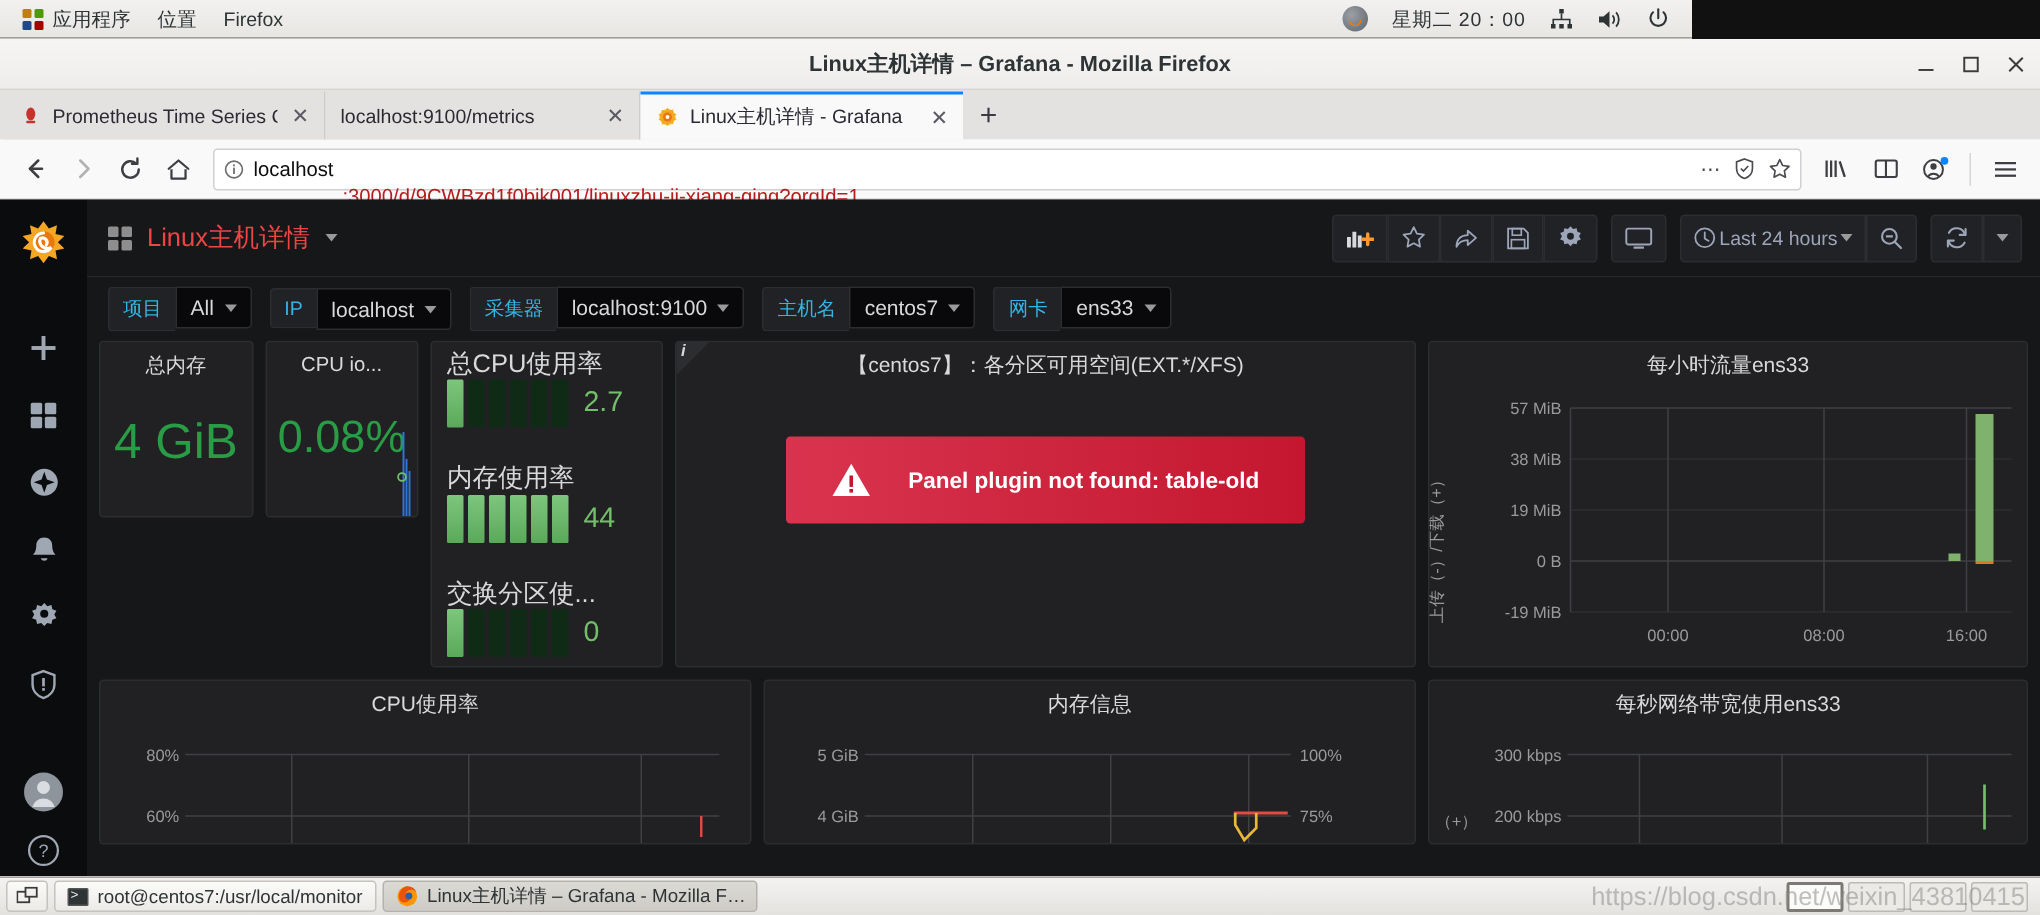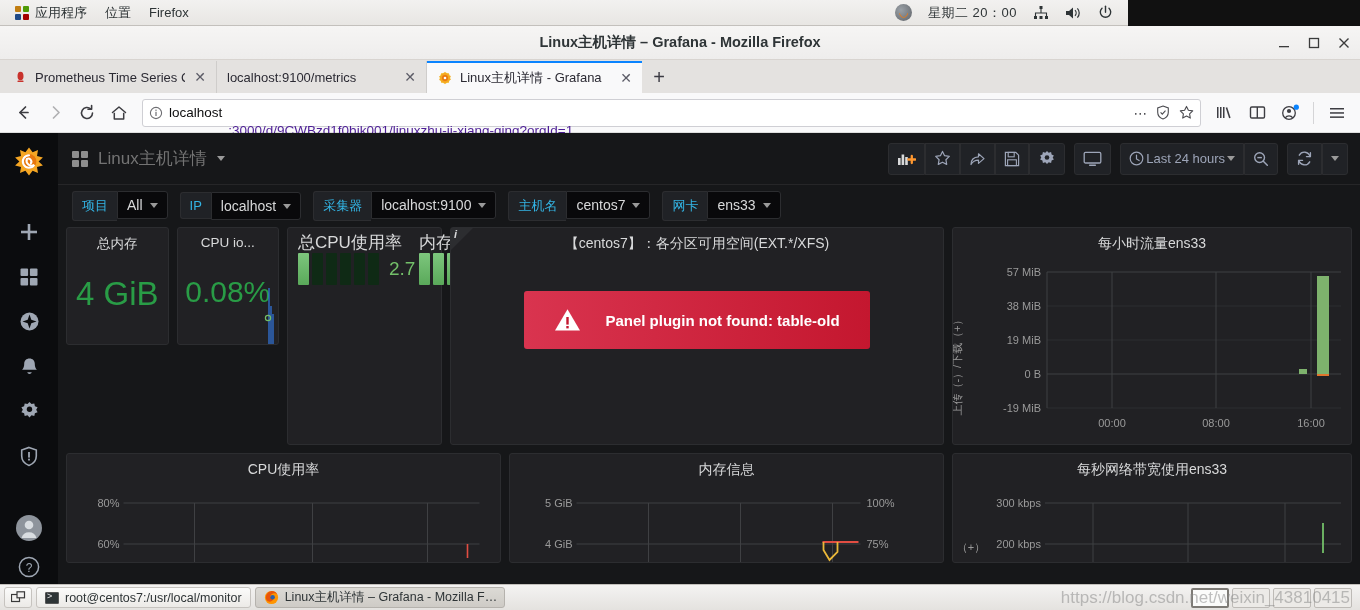--- a/index.html
+++ b/index.html
@@ -68,21 +68,21 @@
   .ff-navbar { height: 40px; background: #f9f9fa; display: flex; align-items: center; gap: 2px; padding: 0 8px; border-bottom: 1px solid #dedede;}
   .nav-btn { width: 30px; height: 30px; display:flex; align-items:center; justify-content:center; color:#3d3d42; cursor:pointer; border-radius:3px;}
   .nav-btn.dim { color: #b1b1b3; }
   .urlbar {
     flex: 1; height: 28px; margin: 0 6px; background: #fff;
     border: 1px solid #cfcfd4; border-radius: 3px;
     display: flex; align-items: center; gap: 6px; padding: 0 6px;
     font-size: 13.5px; color: #0c0c0d;
   }
   .urlbar .url-host { color: #0c0c0d; }
-  .urlbar .url-rest { color: #4c1d95; margin-top: 35px; }
+  .urlbar .url-rest { color: #b91c1c; margin-top: 35px; }
   .urlbar-right { margin-left: auto; display: flex; align-items: center; gap: 9px; color: #4a4a4f; }
   .ff-rightbtns { display:flex; align-items:center; gap:3px; }
   .ff-sep { width:1px; height:22px; background:#d5d5d7; margin:0 5px; }
 
   
   .grafana { position: relative; width: 1360px; height: 451px; background: #161719; display: flex; overflow: hidden;}
   .gf-side {
     width: 58px; background: #0b0c0e; flex: none;
     display: flex; flex-direction: column; align-items: center;
     padding-top: 10px; gap: 0;
@@ -92,21 +92,21 @@
     width: 58px; height: 45px; display: flex; align-items: center; justify-content: center;
     color: #9fa7b3; cursor: pointer;
   }
   .gf-side-bottom { margin-top: auto; display:flex; flex-direction: column; align-items:center;}
 
   .gf-main { flex: 1; display: flex; flex-direction: column; min-width:0;}
   .gf-topnav {
     height: 52px; display: flex; align-items: center; padding: 0 12px 0 14px;
     background: #161719; border-bottom: 1px solid #262628;
   }
-  .gf-dash-title { display: flex; align-items: center; gap: 10px; color: #737373; font-size: 17px; }
+  .gf-dash-title { display: flex; align-items: center; gap: 10px; color: #ef4444; font-size: 17px; }
   .dash-sq { width: 16px; height: 16px; display:grid; grid-template-columns: 7px 7px; grid-template-rows: 7px 7px; gap:2px; }
   .dash-sq i { background: #8e8e8e; border-radius:1px; display:block; }
   .caret { border-left: 4px solid transparent; border-right: 4px solid transparent; border-top: 5px solid #9a9a9a; display:inline-block; }
   .gf-topnav-right { margin-left: auto; display: flex; align-items: center; gap: 1px; }
   .gf-tbtn {
     height: 32px; min-width: 34px; padding: 0 8px; background: #202226;
     border: 1px solid #2c2d30; color: #9da5b8; font-size: 13px;
     display: flex; align-items: center; justify-content: center; gap: 2px; cursor: pointer;
   }
   .gf-tgroup { display:flex; margin-left: 8px; }
@@ -133,21 +133,21 @@
   .panel-title { text-align: center; color: #d8d9da; font-size: 14px; padding: 7px 4px 2px; }
 
   
   .stat-panel { display:flex; flex-direction: column; align-items:center; justify-content: flex-start; overflow:hidden; position:relative;}
   .stat-name { color: #d8d9da; font-size: 13.5px; padding-top: 7px; white-space: nowrap; overflow:hidden;}
   .stat-value { font-size: 33px; color: #299c46; font-weight: 500; line-height: 1; }
   .stat-value.center { margin: auto 0; padding-bottom: 10px;}
   .spark { position: absolute; right: 2px; bottom: 0px; height: 60px; width: 20px; }
 
   
-  .bg-panel { padding: 4px 8px 6px 10px; display: flex; flex-direction: row; justify-content: space-between; }
+  .bg-panel { padding: 4px 8px 6px 10px; display: flex; flex-direction: column; justify-content: space-between; }
   .bg-item { }
   .bg-label { color: #d8d9da; font-size: 17px; line-height: 1.25; white-space: nowrap; overflow: hidden; }
   .bg-row { display: flex; align-items: center; gap: 10px; }
   .bg-bars { display: flex; gap: 3px; }
   .bg-bars i { width: 11px; height: 32px; background: #0f2a15; border-radius: 1px; display: block; }
   .bg-bars i.on { background: linear-gradient(#7dc67d, #5aa95a); }
   .bg-num { color: #73bf69; font-size: 19px; min-width: 30px; }
 
   
   .err-panel { display:flex; flex-direction: column; align-items:center; }

